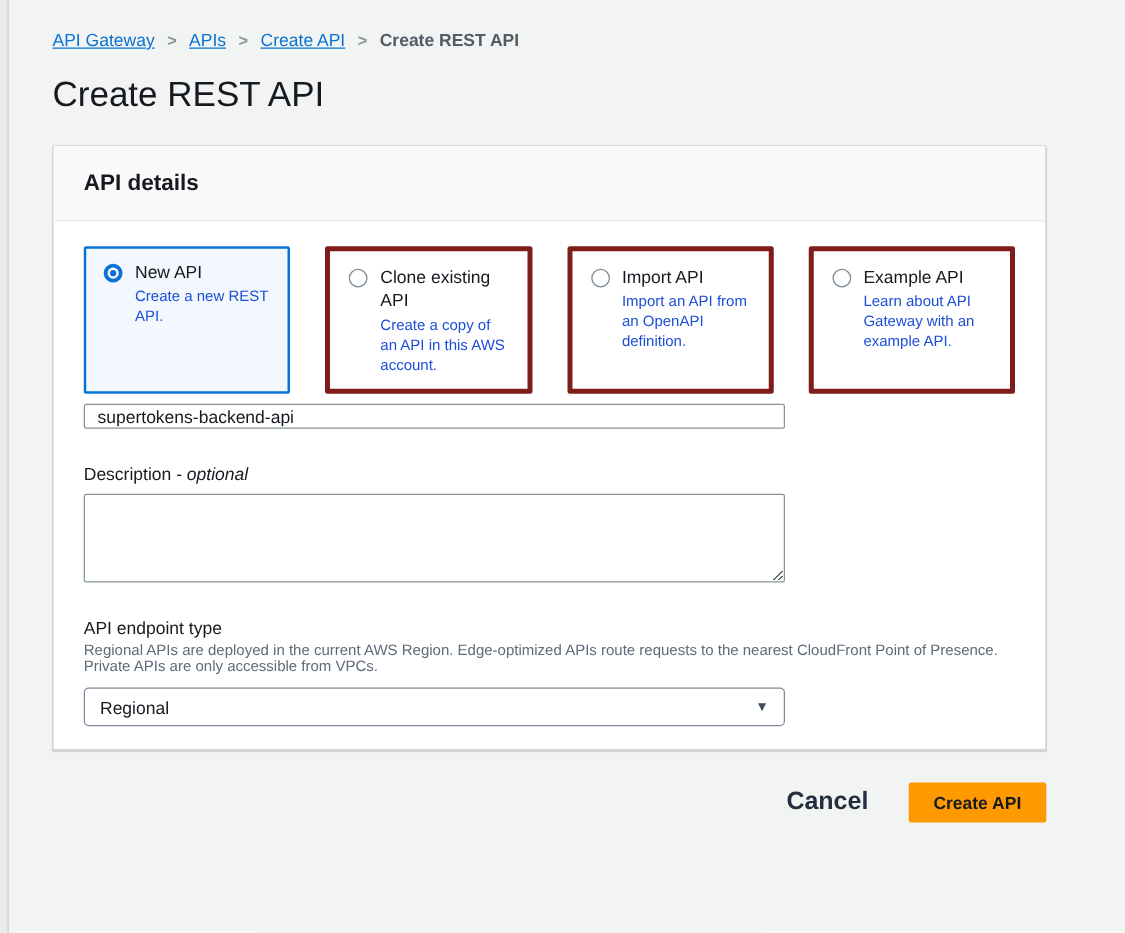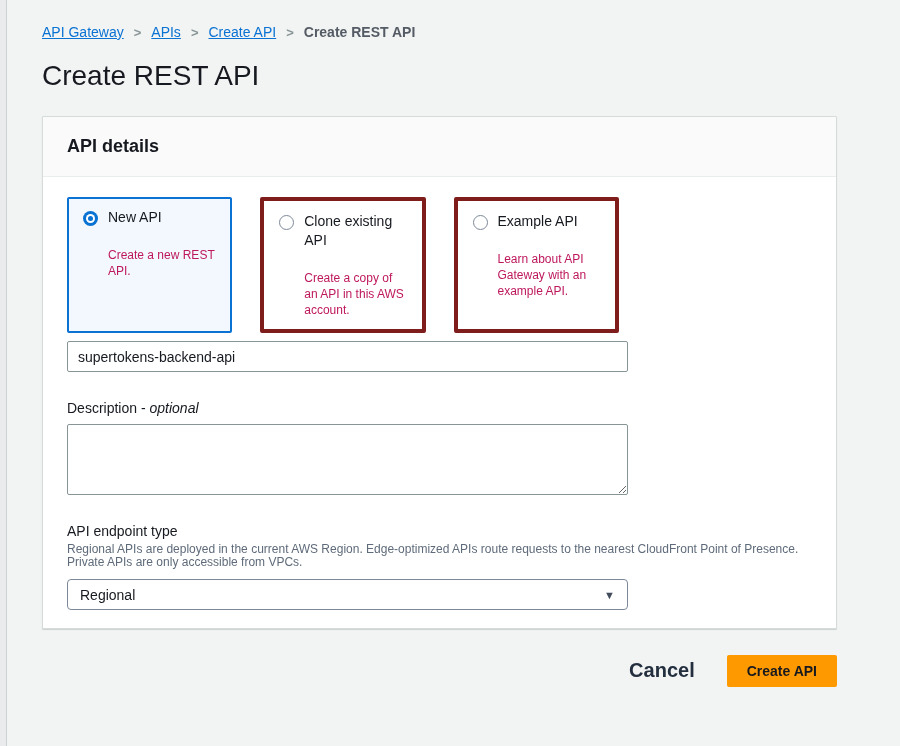--- a/index.html
+++ b/index.html
@@ -78,29 +78,29 @@
     display: flex; align-items: center; justify-content: center;
   }
   .radio.checked .radio-inner {
     width: 9px; height: 9px; border-radius: 50%; background: #ffffff;
     display: flex; align-items: center; justify-content: center;
   }
   .radio.checked .radio-dot {
     width: 5px; height: 5px; border-radius: 50%; background: #0972d3;
   }
   .tile-label { font-size: 14px; line-height: 19px; color: #16191f; }
-  .tile-desc  { font-size: 12px; line-height: 16px; color: #be185d; margin-top: 20px; }
+  .tile-desc  { font-size: 12px; line-height: 16px; color: #1d4ed8; margin-top: 2px; }
   
   .field-label { font-size: 14px; color: #16191f; }
   .field-label .optional { font-style: italic; }
   .mt-26 { margin-top: 26px; }
   .mt-28 { margin-top: 28px; }
   input.text-input {
     display: block; margin-top: 8px;
-    width: 561px; height: 31px;
+    width: 561px; height: 20px;
     border: 1px solid #879596; border-radius: 2px;
     padding: 4px 10px;
     font-family: "Liberation Sans", sans-serif;
     font-size: 14px; color: #16191f; background: #fff;
   }
   textarea.text-area {
     display: block; margin-top: 8px;
     width: 561px; height: 71px;
     border: 1px solid #879596; border-radius: 2px;
     padding: 6px 10px;
@@ -184,20 +184,27 @@
         </div>
 
         <div class="tile">
           <span class="radio"></span>
           <span>
             <div class="tile-label">Clone existing API</div>
             <div class="tile-desc">Create a copy of an API in this AWS account.</div>
           </span>
         </div>
 
+        <div class="tile">
+          <span class="radio"></span>
+          <span>
+            <div class="tile-label">Import API</div>
+            <div class="tile-desc">Import an API from an OpenAPI definition.</div>
+          </span>
+        </div>
 
         <div class="tile">
           <span class="radio"></span>
           <span>
             <div class="tile-label">Example API</div>
             <div class="tile-desc">Learn about API Gateway with an example API.</div>
           </span>
         </div>
 
       </div>

